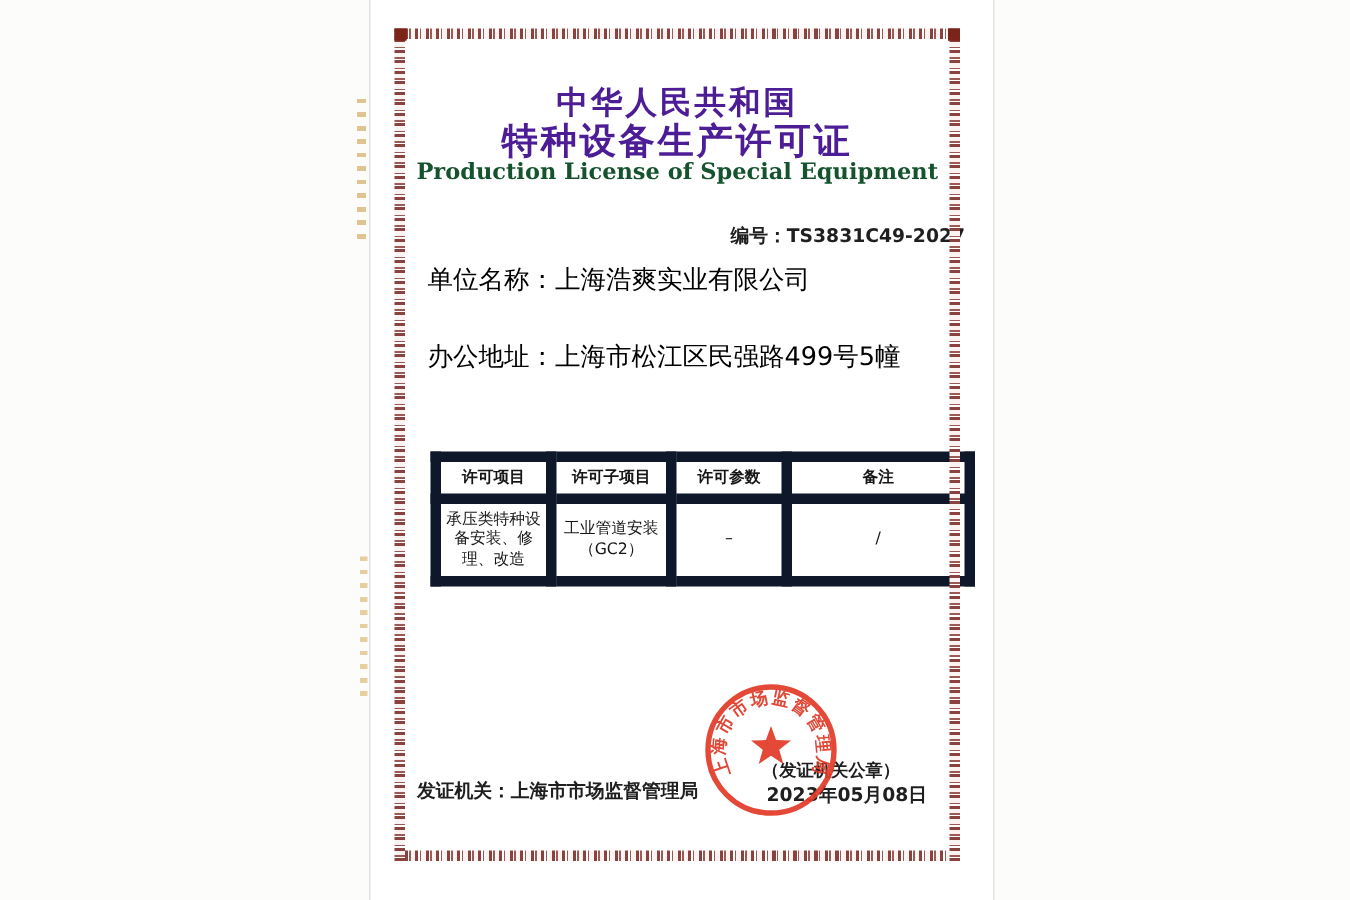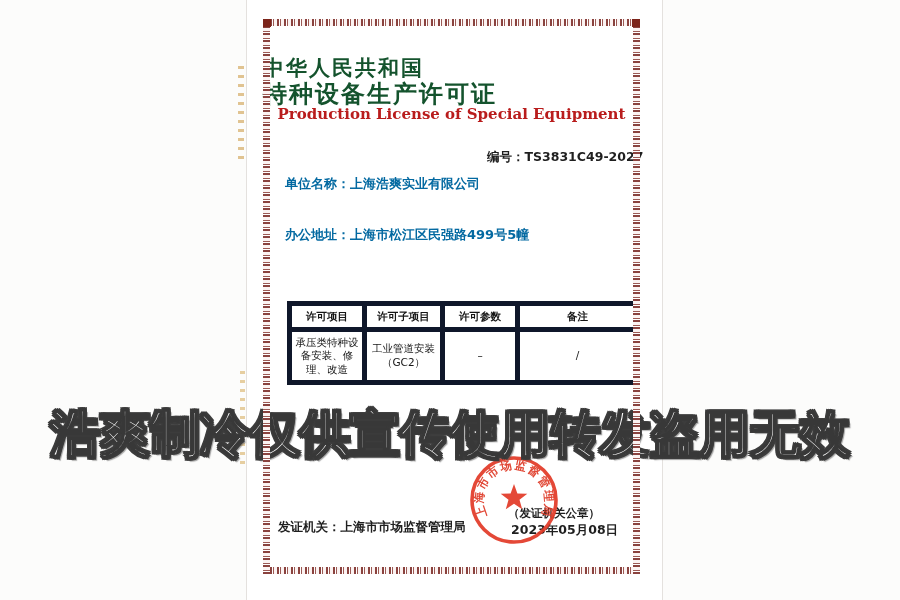--- a/index.html
+++ b/index.html
@@ -12,37 +12,37 @@
   .deco{position:absolute;left:263px;top:19px;width:377px;height:555px;z-index:6;pointer-events:none;}
   .deco .bt,.deco .bb{position:absolute;left:0;right:0;height:7px;
         background:repeating-linear-gradient(90deg,#8a423e 0 2px,#ffffff 2px 3px,#9c5a55 3px 4px,#fbf3f2 4px 7px);}
   .deco .bt{top:0}.deco .bb{bottom:0}
   .deco .bl,.deco .br{position:absolute;top:0;bottom:0;width:7px;
         background:repeating-linear-gradient(0deg,#8a423e 0 2px,#ffffff 2px 3px,#9c5a55 3px 4px,#fbf3f2 4px 7px);}
   .deco .bl{left:0}.deco .br{right:0}
   .deco .c{position:absolute;width:8px;height:8px;background:#7c241a;}
   .deco .c.tl{left:0;top:0}.deco .c.tr{right:0;top:0}.deco .c.bl{left:0;bottom:0}.deco .c.br{right:0;bottom:0}
   
-  .t1,.t2{position:absolute;left:263px;width:377px;font-weight:bold;
-          color:#14532d;letter-spacing:2px;z-index:2;}
+  .t1,.t2{position:absolute;left:263px;width:377px;text-align:center;font-weight:bold;
+          color:#4c1d95;letter-spacing:2px;z-index:2;}
   .t1{top:54px;font-size:21px;}
   .t2{top:78px;font-size:24px;}
-  .e1,.e2{position:absolute;left:263px;width:377px;text-align:center;font-weight:bold;color:#b91c1c;
+  .e1,.e2{position:absolute;left:263px;width:377px;text-align:center;font-weight:bold;color:#14532d;
           font-family:"DejaVu Serif",serif;z-index:2;}
   .e1{top:105px;font-size:15px;}
   .e2{top:124px;font-size:15px;}
   .license{position:absolute;left:487px;top:149px;font-size:12.5px;font-weight:bold;z-index:2;}
   
-  .fld{position:absolute;left:285px;font-size:13px;font-weight:bold;color:#0369a1;z-index:2;white-space:nowrap;}
+  .fld{position:absolute;left:285px;font-size:17px;font-weight:normal;color:#000000;z-index:2;white-space:nowrap;}
   .f1{top:175px}.f2{top:201px}.f3{top:226px}
   .approval{position:absolute;left:285px;top:280px;font-size:12.5px;font-weight:bold;z-index:2;}
   
   table.lic{position:absolute;left:287px;top:301px;border-collapse:collapse;z-index:2;
             font-size:10.5px;color:#161616;table-layout:fixed;}
-  table.lic th,table.lic td{border:5px solid #0f172a;text-align:center;vertical-align:middle;
+  table.lic th,table.lic td{border:7px solid #0f172a;text-align:center;vertical-align:middle;
             padding:2px 3px;line-height:1.3;}
   table.lic th{height:17px;font-weight:bold;}
   table.lic td{height:44px;}
   .w1{width:64px}.w2{width:67px}.w3{width:64px}.w4{width:109px}
   
   .issuer{position:absolute;left:278px;top:519px;font-size:12.5px;font-weight:bold;z-index:2;white-space:nowrap;}
   .valid{position:absolute;left:285px;top:542px;font-size:12.5px;font-weight:bold;z-index:2;white-space:nowrap;}
   .seal-caption{position:absolute;left:508px;top:506px;font-size:11.5px;font-weight:bold;z-index:1;white-space:nowrap;}
   .seal-date{position:absolute;left:511px;top:522px;font-size:12.5px;font-weight:bold;z-index:1;white-space:nowrap;}
   
@@ -115,21 +115,20 @@
     <defs>
       <path id="arc" d="M 35.2,77.5 A 31,31 0 1 1 88.8,77.5" fill="none"></path>
     </defs>
     <circle cx="62" cy="62" r="42" fill="none" stroke="#e23b28" stroke-width="3.6"></circle>
     <path fill="#e23b28" d="M62,46 L65.4,55.4 L75.3,55.7 L67.5,61.8 L70.2,71.3 L62,65.8 L53.8,71.3 L56.5,61.8 L48.7,55.7 L58.6,55.4 Z"></path>
     <text font-size="11.5" font-weight="bold" fill="#df3a27" letter-spacing="1.5" font-family="&quot;DejaVu Sans&quot;, sans-serif">
       <textPath href="#arc" startOffset="50%" text-anchor="middle">上海市市场监督管理局</textPath>
     </text>
   </svg>
 
-  <div class="watermark">浩爽制冷仅供宣传使用转发盗用无效</div>
 
   <div class="deco">
     <div class="bt"></div>
     <div class="bb"></div>
     <div class="bl"></div>
     <div class="br"></div>
     <div class="c tl"></div>
     <div class="c tr"></div>
     <div class="c bl"></div>
     <div class="c br"></div>

